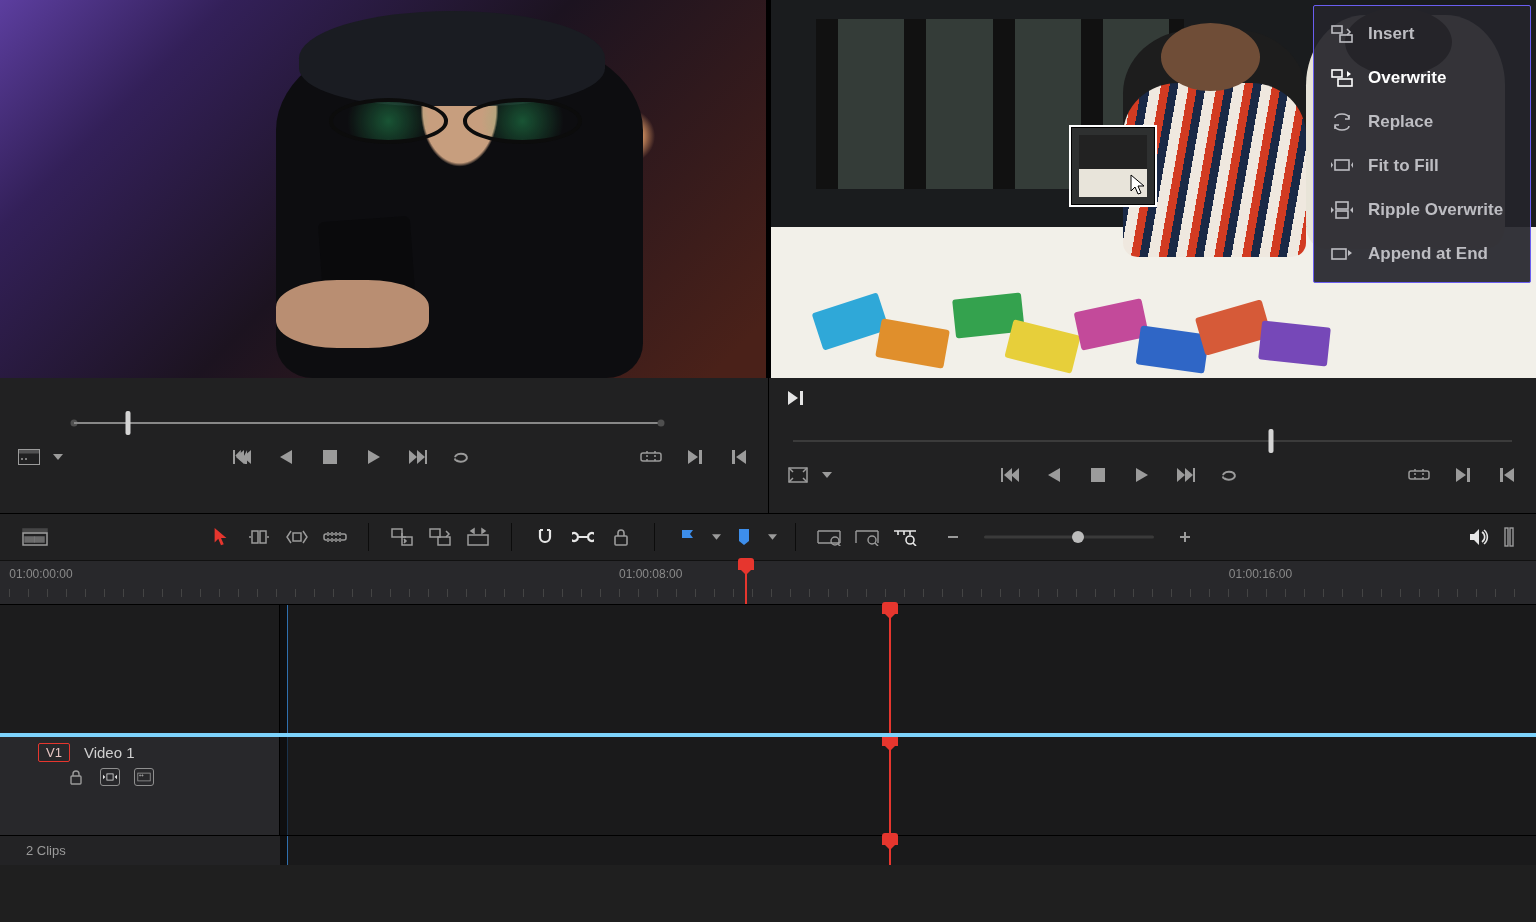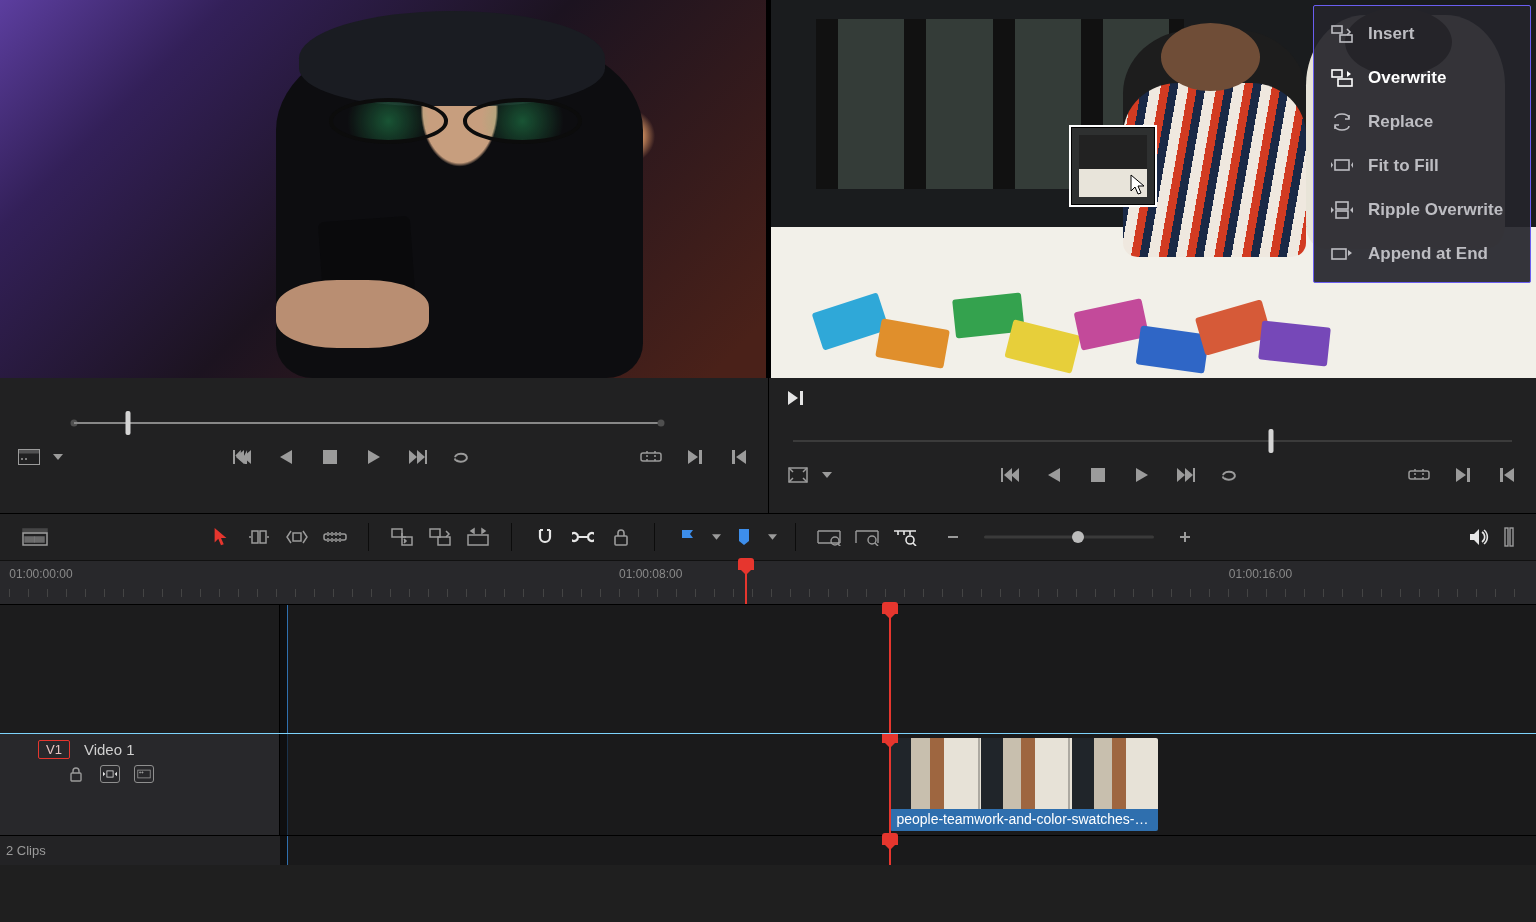--- a/index.html
+++ b/index.html
@@ -77,21 +77,21 @@
   .ruler-tick { position:absolute; top:6px; font-size:12px; color:#8a8a8a; }
   .ruler-minor { position:absolute; top:28px; width:1px; height:8px; background:#444; }
   .playhead { position:absolute; top:0; bottom:0; width:2px; background:#e6362e; z-index:30; }
   .playhead::before { content:""; position:absolute; top:-3px; left:-7px; width:16px; height:12px; background:#e6362e; border-radius:3px 3px 0 0; }
   .playhead::after { content:""; position:absolute; top:8px; left:-5px; border:6px solid transparent; border-top-color:#e6362e; }
 
   .gap-row { height:128px; display:flex; }
   .gap-row .hdr { width:280px; background:#1c1c1d; border-right:1px solid #000;}
   .gap-row .body { flex:1; position:relative; background:#1a1a1b; }
 
-  .track-row { height:102px; display:flex; border-top:1px solid #7dd3fc; }
+  .track-row { height:102px; display:flex; border-top:4px solid #7dd3fc; }
   .track-header { width:280px; background:#28282b; border-right:1px solid #000; padding:6px 12px 4px 6px; display:flex; flex-direction:column; gap:6px; }
   .th-line1 { display:flex; align-items:center; gap:14px; padding-left:4px;}
   .v1-badge { border:1px solid #e6362e; color:#e6c4c2; font-size:13px; padding:1px 7px; border-radius:2px; }
   .track-name { font-size:15px; color:#cfcfcf; }
   .th-line2 { display:flex; align-items:center; gap:14px; padding-left:60px; color:#8f8f8f;}
   .th-line2 .ic-btn{width:20px;height:18px;}
   .th-line2 .boxed{ border:1px solid #8f8f8f; border-radius:3px; padding:0 2px; height:18px; display:flex;align-items:center;justify-content:center;}
 
   .track-body { flex:1; position:relative; background:#1a1a1b; overflow:hidden; }
   .clip { position:absolute; top:4px; bottom:4px; border-radius:2px; overflow:hidden; }
@@ -101,21 +101,21 @@
 
   
   .thumbs-a { background: repeating-linear-gradient(90deg,
        #6f7f8f 0 6%, #c6b79a 6% 14%, #8aa3b6 14% 20%); }
   .thumbs-a::after{content:"";position:absolute;inset:0;background:repeating-linear-gradient(90deg, transparent 0 97px, rgba(0,0,0,.25) 97px 99px);}
   .thumbs-b { background: repeating-linear-gradient(90deg,
        #20252a 0 8%, #c8bfae 8% 15%, #9e6640 15% 20%, #e7e2d7 20% 34%); }
   .thumbs-b::after{content:"";position:absolute;inset:0;background:repeating-linear-gradient(90deg, transparent 0 88px, rgba(0,0,0,.25) 88px 90px);}
 
   .status-row { height:30px; display:flex;}
-  .status-row .hdr { width:280px; background:#232325; color:#9a9a9a; font-size:13px; display:flex; align-items:center; padding-left:6px; border-top:1px solid #000; }
+  .status-row .hdr { width:280px; background:#232325; color:#9a9a9a; font-size:13px; display:flex; align-items:center; padding-left:26px; border-top:1px solid #000; }
   .status-row .body{ flex:1; background:#1a1a1b; border-top:1px solid #000; position:relative;}
 
   .left-gutter { position:absolute; left:0; top:0; bottom:0; width:8px; background:#0f0f10; border-right:1px solid #2f6fae;}
   .track-body .left-gutter{border-right:1px solid #2f6fae60;}
 </style>
 </head>
 <body>
 
 <div class="viewer-row">
   <div class="viewer">
@@ -666,24 +666,20 @@
               <rect x="1" y="1" width="16" height="10"></rect>
               <circle cx="4" cy="4" r="0.8" fill="currentColor"></circle>
               <circle cx="7" cy="4" r="0.8" fill="currentColor"></circle>
             </svg>
           </span>
       </div>
     </div>
     <div class="track-body" id="track-body">
       <div class="left-gutter"></div>
       <div class="playhead" id="playhead-track" style="pointer-events: none; left: 48.5%;"></div>
-        <div class="clip" style="left: 48.6%; width: 21.3%;">
-          <div class="thumbs thumbs-b"></div>
-          <div class="label">people-teamwork-and-color-swatches-o...</div>
-        </div>
       </div>
   </div>
 
   <div class="status-row">
     <div class="hdr">2 Clips</div>
     <div class="body">
         <div class="left-gutter"></div>
         <div class="playhead" id="playhead-status" style="pointer-events: none; left: 48.5%;"></div>
       </div>
   </div>

